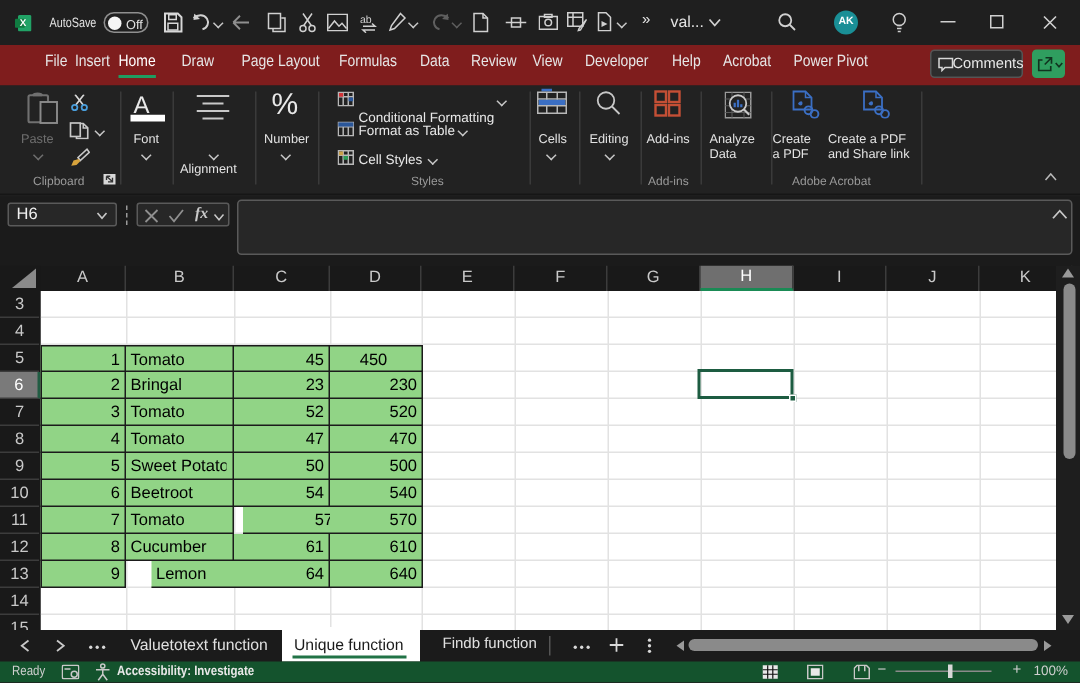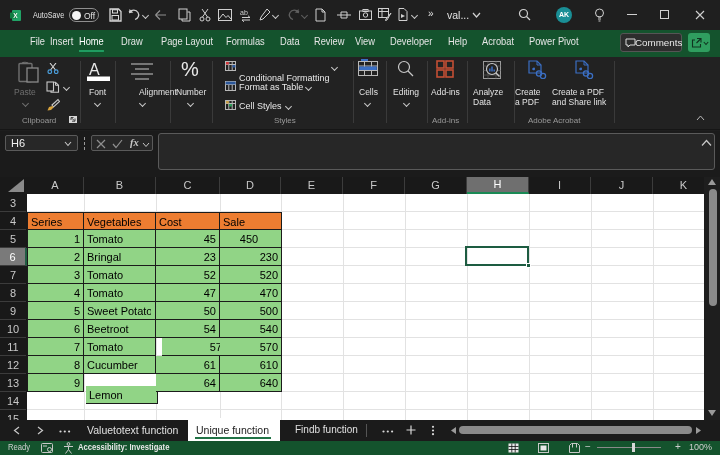--- a/index.html
+++ b/index.html
@@ -122,21 +122,21 @@
       <path d="M4,9 h3 M4,11 h3 M4.5,13 h2" stroke="#d0d0d0" stroke-width="1"></path>
     </svg>
 
     <div class="abs" style="left:627px;top:14px;width:10px;height:1px;background:#d0d0d0;"></div>
     <div class="abs" style="left:660px;top:10px;width:9px;height:9px;border:1px solid #d0d0d0;"></div>
     <svg class="abs" style="left:695px;top:10px;" width="10" height="10">
         <path d="M1,1 L9,9 M9,1 L1,9" stroke="#d0d0d0" stroke-width="1.1"></path>
       </svg>
   </div>
 
-  <div class="abs" id="menubar" style="left:0;top:30px;width:720px;height:27px;background:#14532d;">
+  <div class="abs" id="menubar" style="left:0;top:30px;width:720px;height:27px;background:#7f1d1d;">
     <div class="mtab" style="left:30px;">File</div>
     <div class="mtab" style="left:50px;">Insert</div>
     <div class="mtab active" style="left:79px;">Home</div>
     <div class="mtab" style="left:121px;">Draw</div>
     <div class="mtab" style="left:161px;">Page Layout</div>
     <div class="mtab" style="left:226px;">Formulas</div>
     <div class="mtab" style="left:280px;">Data</div>
     <div class="mtab" style="left:314px;">Review</div>
     <div class="mtab" style="left:355px;">View</div>
     <div class="mtab" style="left:390px;">Developer</div>
@@ -211,21 +211,21 @@
     <svg class="abs" style="left:86px;top:2px;" width="26" height="24" viewBox="0 0 26 24">
       <text x="3" y="16" font-size="16" fill="#e8e8e8" font-family="Liberation Sans">A</text>
       <rect x="1" y="17.5" width="23" height="4.5" fill="#ffffff"></rect>
     </svg>
     <div class="rlabel" style="left:89px;">Font</div>
     <span class="chev abs" style="left:95px;top:44px;"></span>
 
     <svg class="abs" style="left:131px;top:6px;" width="22" height="18" viewBox="0 0 22 18">
       <path d="M0,1 h22 M4,6 h14 M0,11 h22 M4,16 h14" stroke="#c8c8c8" stroke-width="1.2"></path>
     </svg>
-    <div class="rlabel" style="left:139px;">Alignment</div>
+    <div class="rlabel" style="left:120px;margin-top:20px;">Alignment</div>
     <span class="chev abs" style="left:140px;top:44px;"></span>
 
     <svg class="abs" style="left:179px;top:1px;" width="24" height="22" viewBox="0 0 24 22">
       <text x="2" y="18" font-size="20" fill="#e8e8e8" font-family="Liberation Sans">%</text>
     </svg>
     <div class="rlabel" style="left:176px;">Number</div>
     <span class="chev abs" style="left:188px;top:44px;"></span>
 
     <svg class="abs" style="left:225px;top:4px;" width="11" height="10" viewBox="0 0 11 10">
       <rect x="0.5" y="0.5" width="10" height="9" fill="none" stroke="#b8b8b8" stroke-width="1"></rect>
@@ -410,26 +410,20 @@
       <div class="rowhdr" style="top:108px;">9</div>
       <div class="rowhdr" style="top:126px;">10</div>
       <div class="rowhdr" style="top:144px;">11</div>
       <div class="rowhdr" style="top:162px;">12</div>
       <div class="rowhdr" style="top:180px;">13</div>
       <div class="rowhdr" style="top:198px;">14</div>
       <div class="rowhdr" style="top:216px;">15</div>
     </div>
 
     <div class="abs" id="datatable" style="left:27px;top:35px;width:255px;height:181px;">
-      <div class="trow" style="top:0;">
-        <div class="tc o" style="left:0;width:57px;">Series</div>
-        <div class="tc o" style="left:57px;width:72px;">Vegetables</div>
-        <div class="tc o" style="left:129px;width:64px;">Cost</div>
-        <div class="tc o" style="left:193px;width:62px;">Sale</div>
-      </div>
       <div class="trow" style="top:18px;">
         <div class="tc g n" style="left:0;width:57px;">1</div>
         <div class="tc g" style="left:57px;width:72px;">Tomato</div>
         <div class="tc g n" style="left:129px;width:64px;">45</div>
         <div class="tc g n" style="left:193px;width:62px;text-align:center;">450</div>
       </div>
       <div class="trow" style="top:36px;">
         <div class="tc g n" style="left:0;width:57px;">2</div>
         <div class="tc g" style="left:57px;width:72px;">Bringal</div>
         <div class="tc g n" style="left:129px;width:64px;">23</div>
@@ -466,21 +460,21 @@
         <div class="tc g n" style="left:193px;width:62px;">570</div>
       </div>
       <div class="trow" style="top:144px;">
         <div class="tc g n" style="left:0;width:57px;">8</div>
         <div class="tc g" style="left:57px;width:72px;">Cucumber</div>
         <div class="tc g n" style="left:129px;width:64px;">61</div>
         <div class="tc g n" style="left:193px;width:62px;">610</div>
       </div>
       <div class="trow" style="top:162px;">
         <div class="tc g n" style="left:0;width:57px;">9</div>
-        <div class="tc g" style="left:59px;width:72px;margin-top:12px;">Lemon</div>
+        <div class="tc g" style="left:74px;width:72px;">Lemon</div>
         <div class="tc g n" style="left:129px;width:64px;">64</div>
         <div class="tc g n" style="left:193px;width:62px;">640</div>
       </div>
     </div>
 
     <div class="abs" style="left:465px;top:69px;width:64px;height:20px;border:2px solid #1d5c41;background:transparent;"></div>
     <div class="abs" style="left:526px;top:86px;width:5px;height:5px;background:#1d5c41;border:1px solid #ffffff;"></div>
 
     <div class="abs" style="left:704px;top:0px;width:16px;height:243px;background:#1e1e1e;">
       <div class="abs" style="left:5px;top:12px;width:8px;height:117px;background:#8a8a8a;border-radius:4px;"></div>

